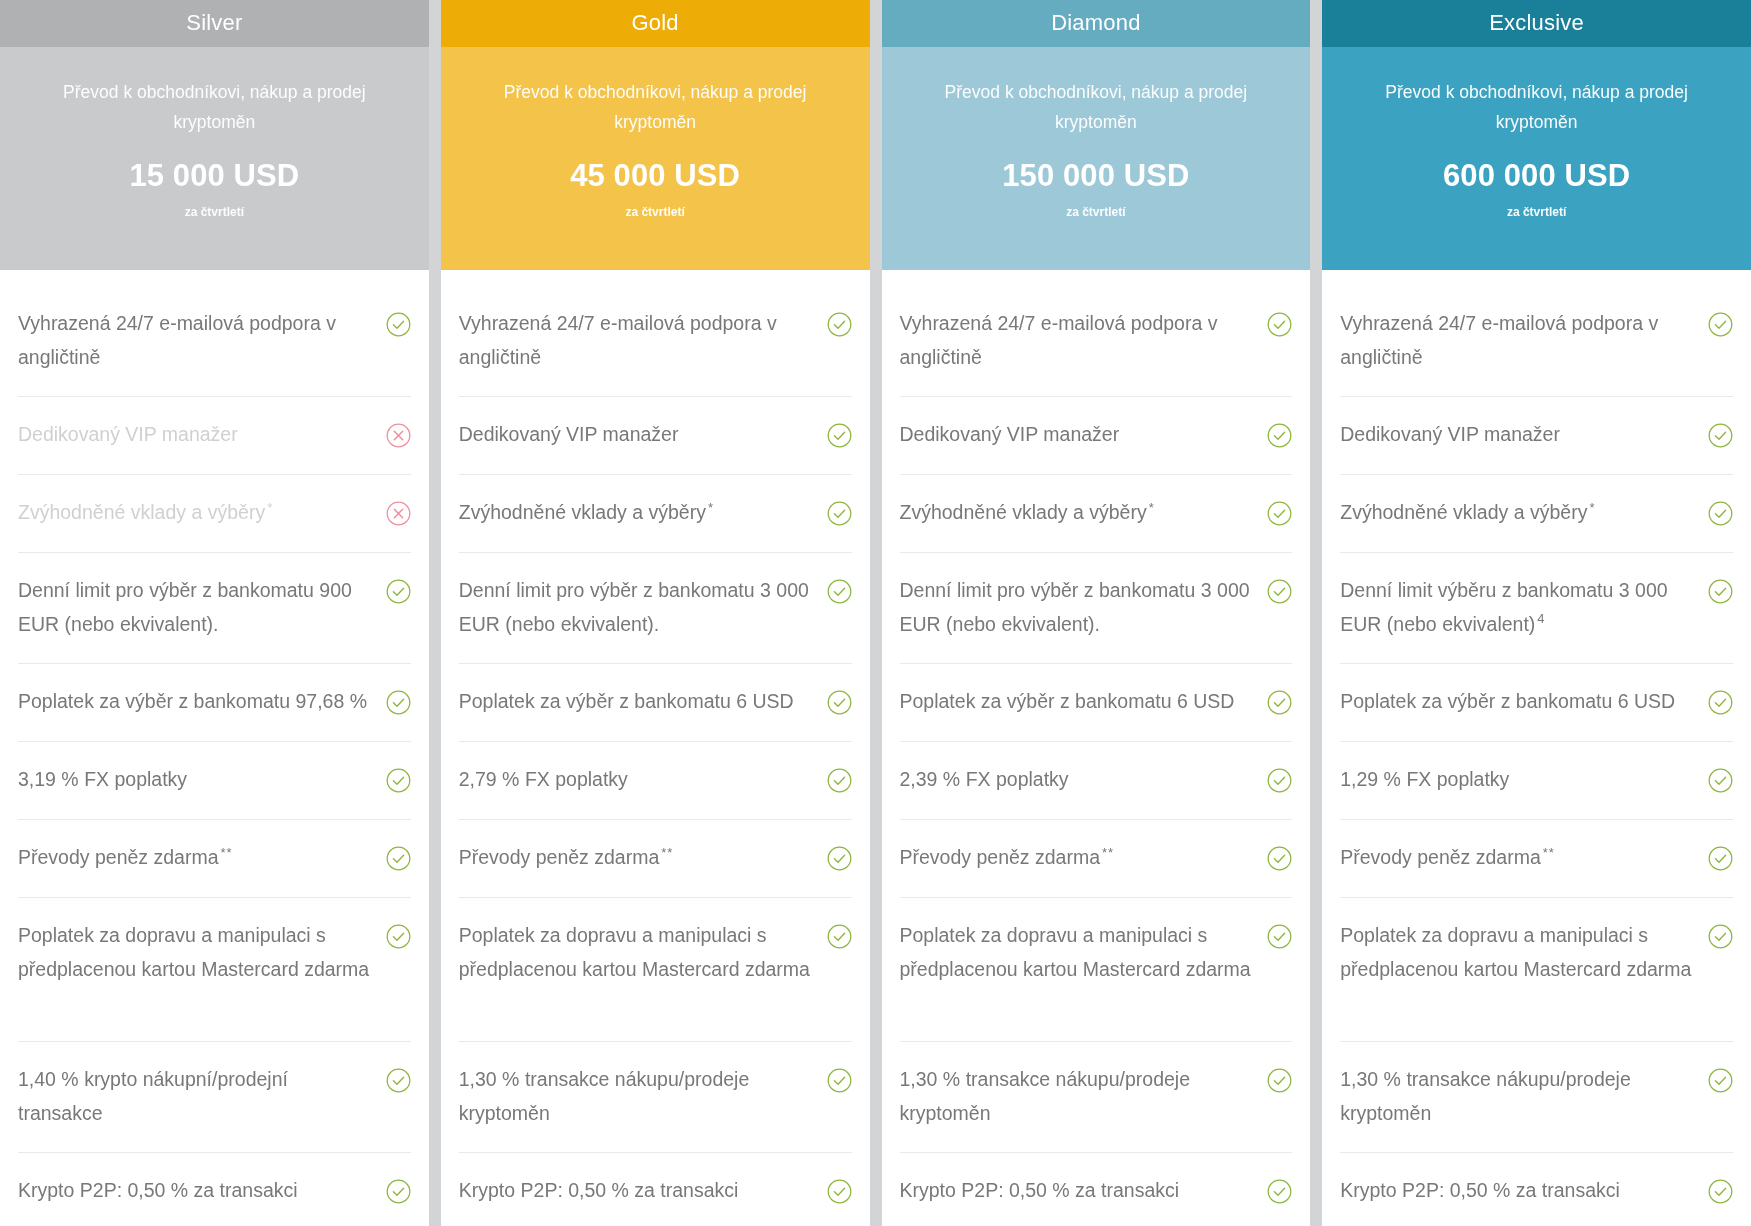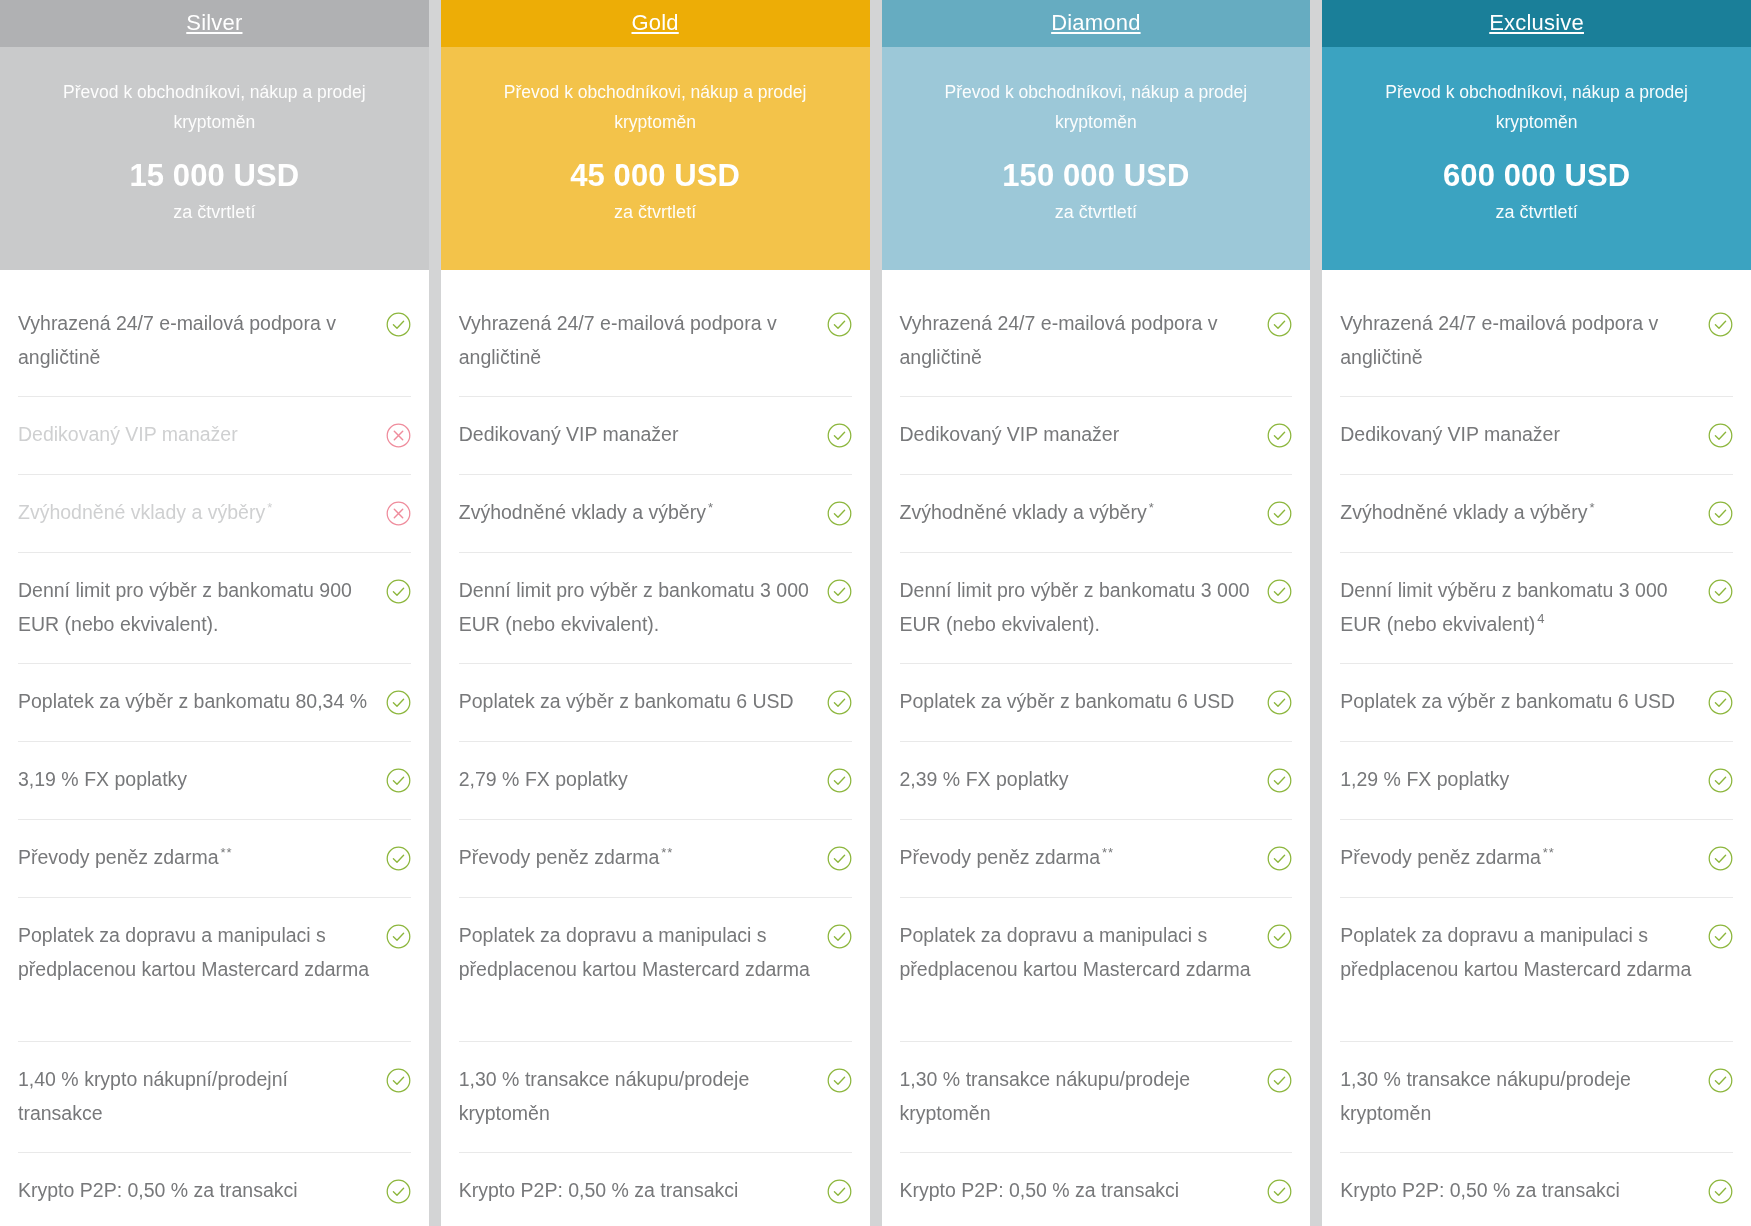--- a/index.html
+++ b/index.html
@@ -31,21 +31,20 @@
   
   .plan-title-bar {
     height: 48px;
     display: flex;
     align-items: center;
     justify-content: center;
     color: #ffffff;
     font-size: 22px;
     font-weight: 400;
     letter-spacing: .2px;
-    text-decoration: underline;
   }
 
   .plan-summary {
     height: 228px;
     padding: 30px 34px 0 34px;
     text-align: center;
     color: #ffffff;
   }
 
   .plan-summary-desc {
@@ -57,23 +56,23 @@
 
   .plan-summary-amount {
     font-size: 31px;
     font-weight: 700;
     line-height: 46px;
     margin-top: 16px;
     letter-spacing: .1px;
   }
 
   .plan-summary-period {
-    font-size: 18px;
+    font-size: 12px;
     line-height: 26px;
-    font-weight: 400;
+    font-weight: 700;
     opacity: .97;
   }
 
   
   .theme-silver .plan-title-bar { background: #b0b1b3; }
   .theme-silver .plan-summary   { background: #c9cacb; }
   
   .theme-gold   .plan-title-bar { background: #edad06; }
   .theme-gold   .plan-summary   { background: #f3c34a; }
   
@@ -172,21 +171,21 @@
         <div class="feature-row">
           <div class="feature-label">Denní limit pro výběr z bankomatu 900 EUR (nebo ekvivalent).</div>
           <span class="feature-icon">
             <svg viewBox="0 0 25 25" xmlns="http://www.w3.org/2000/svg">
               <circle cx="12.5" cy="12.5" r="11.3" fill="none" stroke="#8cb63c" stroke-width="1.25"></circle>
               <path d="M7.4 12.7 L11.0 16.2 L17.6 9.2" fill="none" stroke="#8cb63c" stroke-width="1.35" stroke-linecap="round" stroke-linejoin="round"></path>
             </svg>
           </span>
         </div>
         <div class="feature-row">
-          <div class="feature-label">Poplatek za výběr z bankomatu 80,34 %</div>
+          <div class="feature-label">Poplatek za výběr z bankomatu 97,68 %</div>
           <span class="feature-icon">
             <svg viewBox="0 0 25 25" xmlns="http://www.w3.org/2000/svg">
               <circle cx="12.5" cy="12.5" r="11.3" fill="none" stroke="#8cb63c" stroke-width="1.25"></circle>
               <path d="M7.4 12.7 L11.0 16.2 L17.6 9.2" fill="none" stroke="#8cb63c" stroke-width="1.35" stroke-linecap="round" stroke-linejoin="round"></path>
             </svg>
           </span>
         </div>
         <div class="feature-row">
           <div class="feature-label">3,19 % FX poplatky</div>
           <span class="feature-icon">

